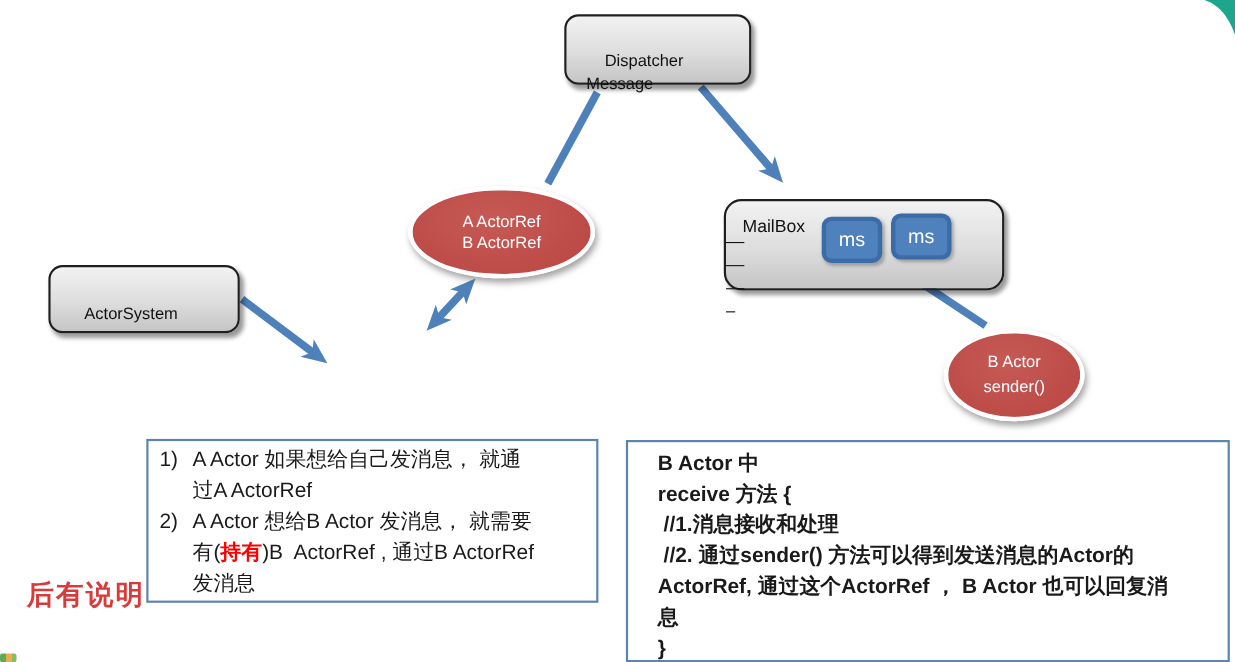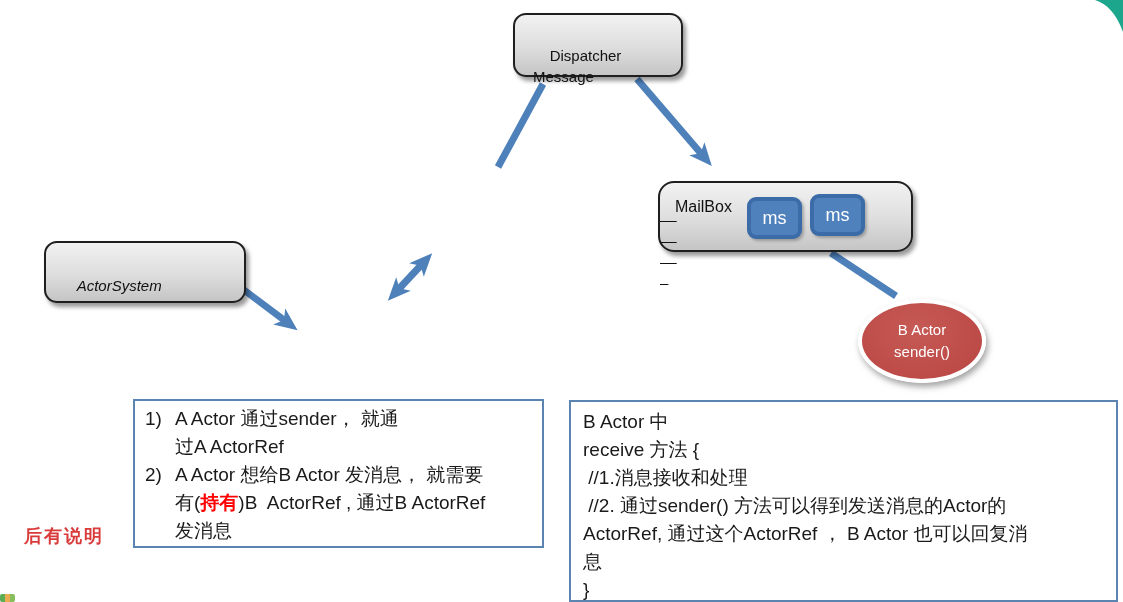--- a/index.html
+++ b/index.html
@@ -11,35 +11,35 @@
 
   
   .title {
     left:24px; top:58px; margin:0;
     font-family:"DejaVu Serif", serif;
     font-size:31px; font-weight:bold; color:#1b70c4; letter-spacing:2px;
   }
   .footnote {
     left:24px; top:524px;
     font-family:"DejaVu Serif", serif;
-    font-size:18px; font-weight:bold; color:#d93a3a; letter-spacing:2px;
+    font-size:25px; font-weight:bold; color:#d93a3a; letter-spacing:2px;
   }
 
   
   .gbox {
     box-sizing:border-box;
     background:linear-gradient(180deg,#f2f2f2 0%,#dddddd 55%,#c5c5c5 100%);
     border:2px solid #1f1f1f; border-radius:13px;
     box-shadow:3px 4px 4px rgba(0,0,0,0.40);
     font-size:15px; line-height:21px; color:#111;
     white-space:pre-wrap;
   }
   .dispatcher { left:513px; top:13px; width:170px; height:64px; padding:9px 8px 0 18px; }
-  .actorsystem { left:44px; top:241px; width:202px; height:62px; padding:11px 12px 0 14px;font-style:italic; }
-  .mailbox    { left:658px; top:181px; width:255px; height:71px; border-radius:16px;text-decoration:underline; }
+  .actorsystem { left:44px; top:241px; width:174px; height:62px; padding:11px 12px 0 14px; }
+  .mailbox    { left:658px; top:181px; width:255px; height:83px; border-radius:16px;text-decoration:underline; }
   .mailbox-label { left:15px; top:13px; font-size:16px; }
   .msbox {
     box-sizing:border-box; width:55px; height:42px;
     background:#4f81bd; border:4px solid #3c6ca8; border-radius:9px;
     box-shadow:2px 2px 3px rgba(0,0,0,0.25);
     color:#ffffff; font-size:18px;
     display:flex; align-items:center; justify-content:center;
   }
   .ms1 { left:87px; top:14px; }
   .ms2 { left:150px; top:11px; }
@@ -62,21 +62,21 @@
   .connectors { left:0; top:0; pointer-events:none; }
 
   
   .note {
     box-sizing:border-box; background:#ffffff;
     border:2px solid #5b84b1;
     font-size:19px; line-height:28px; color:#1a1a1a;
     overflow:hidden;
   }
   .note-left  { left:133px; top:399px; width:411px; height:149px; padding:4px 6px 0 10px; }
-  .note-right { left:569px; top:400px; width:549px; height:202px; padding:6px 6px 0 12px; }
+  .note-right { left:569px; top:400px; width:549px; height:202px; padding:6px 6px 0 27px;font-weight:bold; }
   .li { display:flex; }
   .li .marker { flex:0 0 30px; }
   .li .content { flex:1; white-space:pre-wrap; }
   .note-right .content { white-space:pre-wrap; }
   .hl-red { color:#ff0000; font-weight:bold; }
 
   
   .mini-logo {
     left:0; top:594px; width:15px; height:8px; border-radius:2px;
     background:linear-gradient(90deg,#4aa344 0%,#4aa344 35%,#e8a33d 35%,#e8a33d 70%,#7ab648 70%);
@@ -120,31 +120,35 @@
   <div class="abs gbox mailbox">
     <span class="abs mailbox-label">MailBox</span>
     <div class="abs msbox ms1">
       <span>ms</span>
     </div>
     <div class="abs msbox ms2">
       <span>ms</span>
     </div>
   </div>
 
+  <div class="abs ellipse actorref">
+    <span>A ActorRef
+B ActorRef</span>
+  </div>
 
 
   <div class="abs ellipse b-actor">
     <span>B Actor
 sender()</span>
   </div>
 
   <div class="abs note note-left">
     <div class="li">
       <span class="marker">1)</span>
-      <span class="content">A Actor 通过sender， 就通
+      <span class="content">A Actor 如果想给自己发消息， 就通
 过A ActorRef</span>
     </div>
     <div class="li">
       <span class="marker">2)</span>
       <span class="content"><span>A Actor 想给B Actor 发消息， 就需要
 有(</span><span class="hl-red">持有</span><span>)B  ActorRef , 通过B ActorRef
 发消息</span></span>
     </div>
   </div>
 

